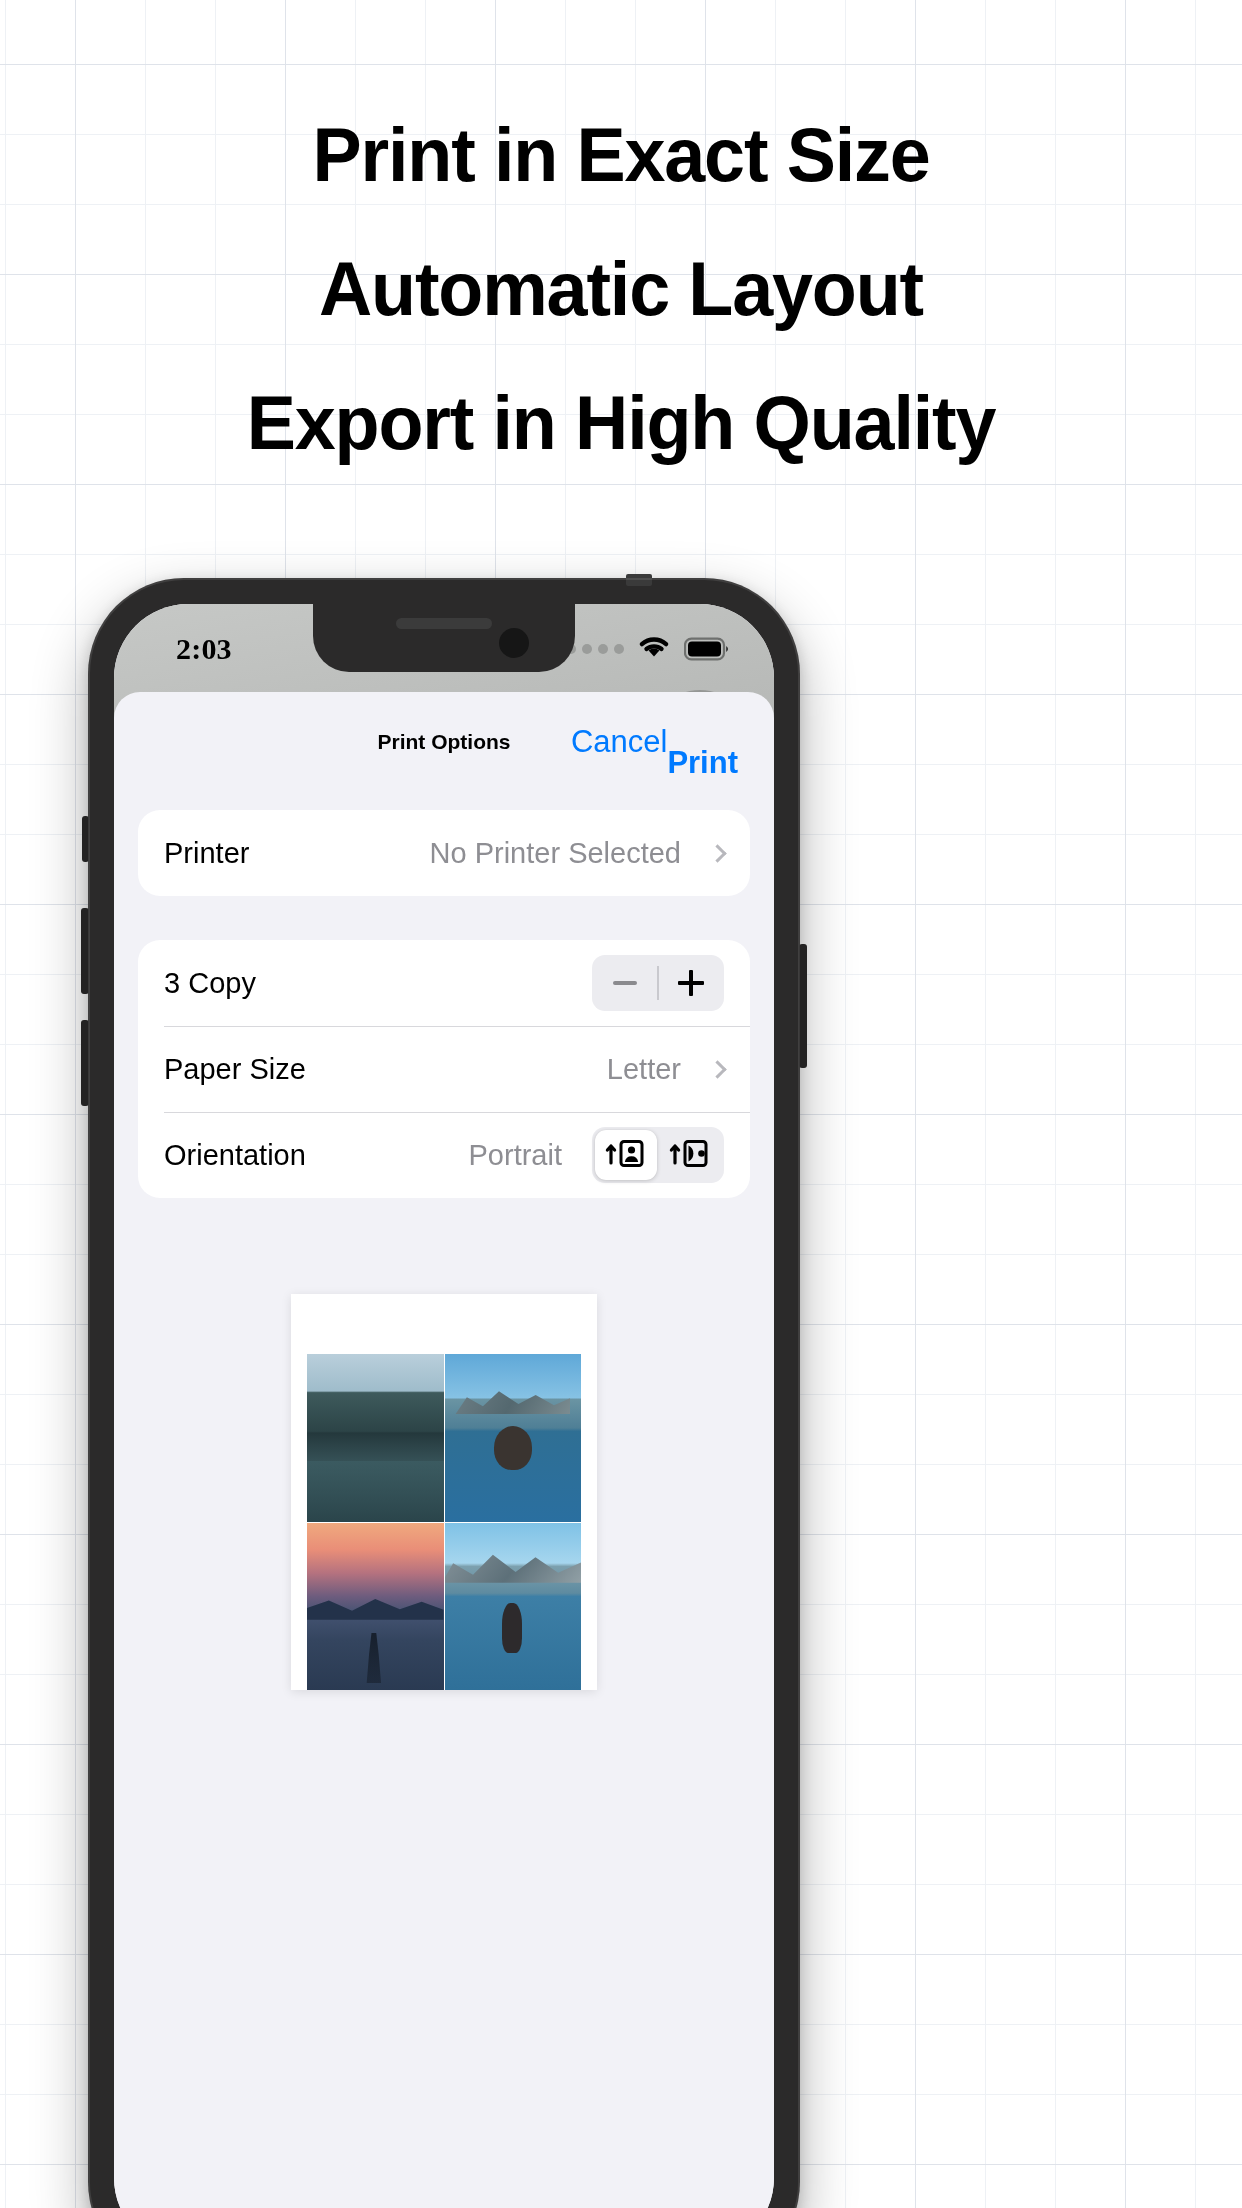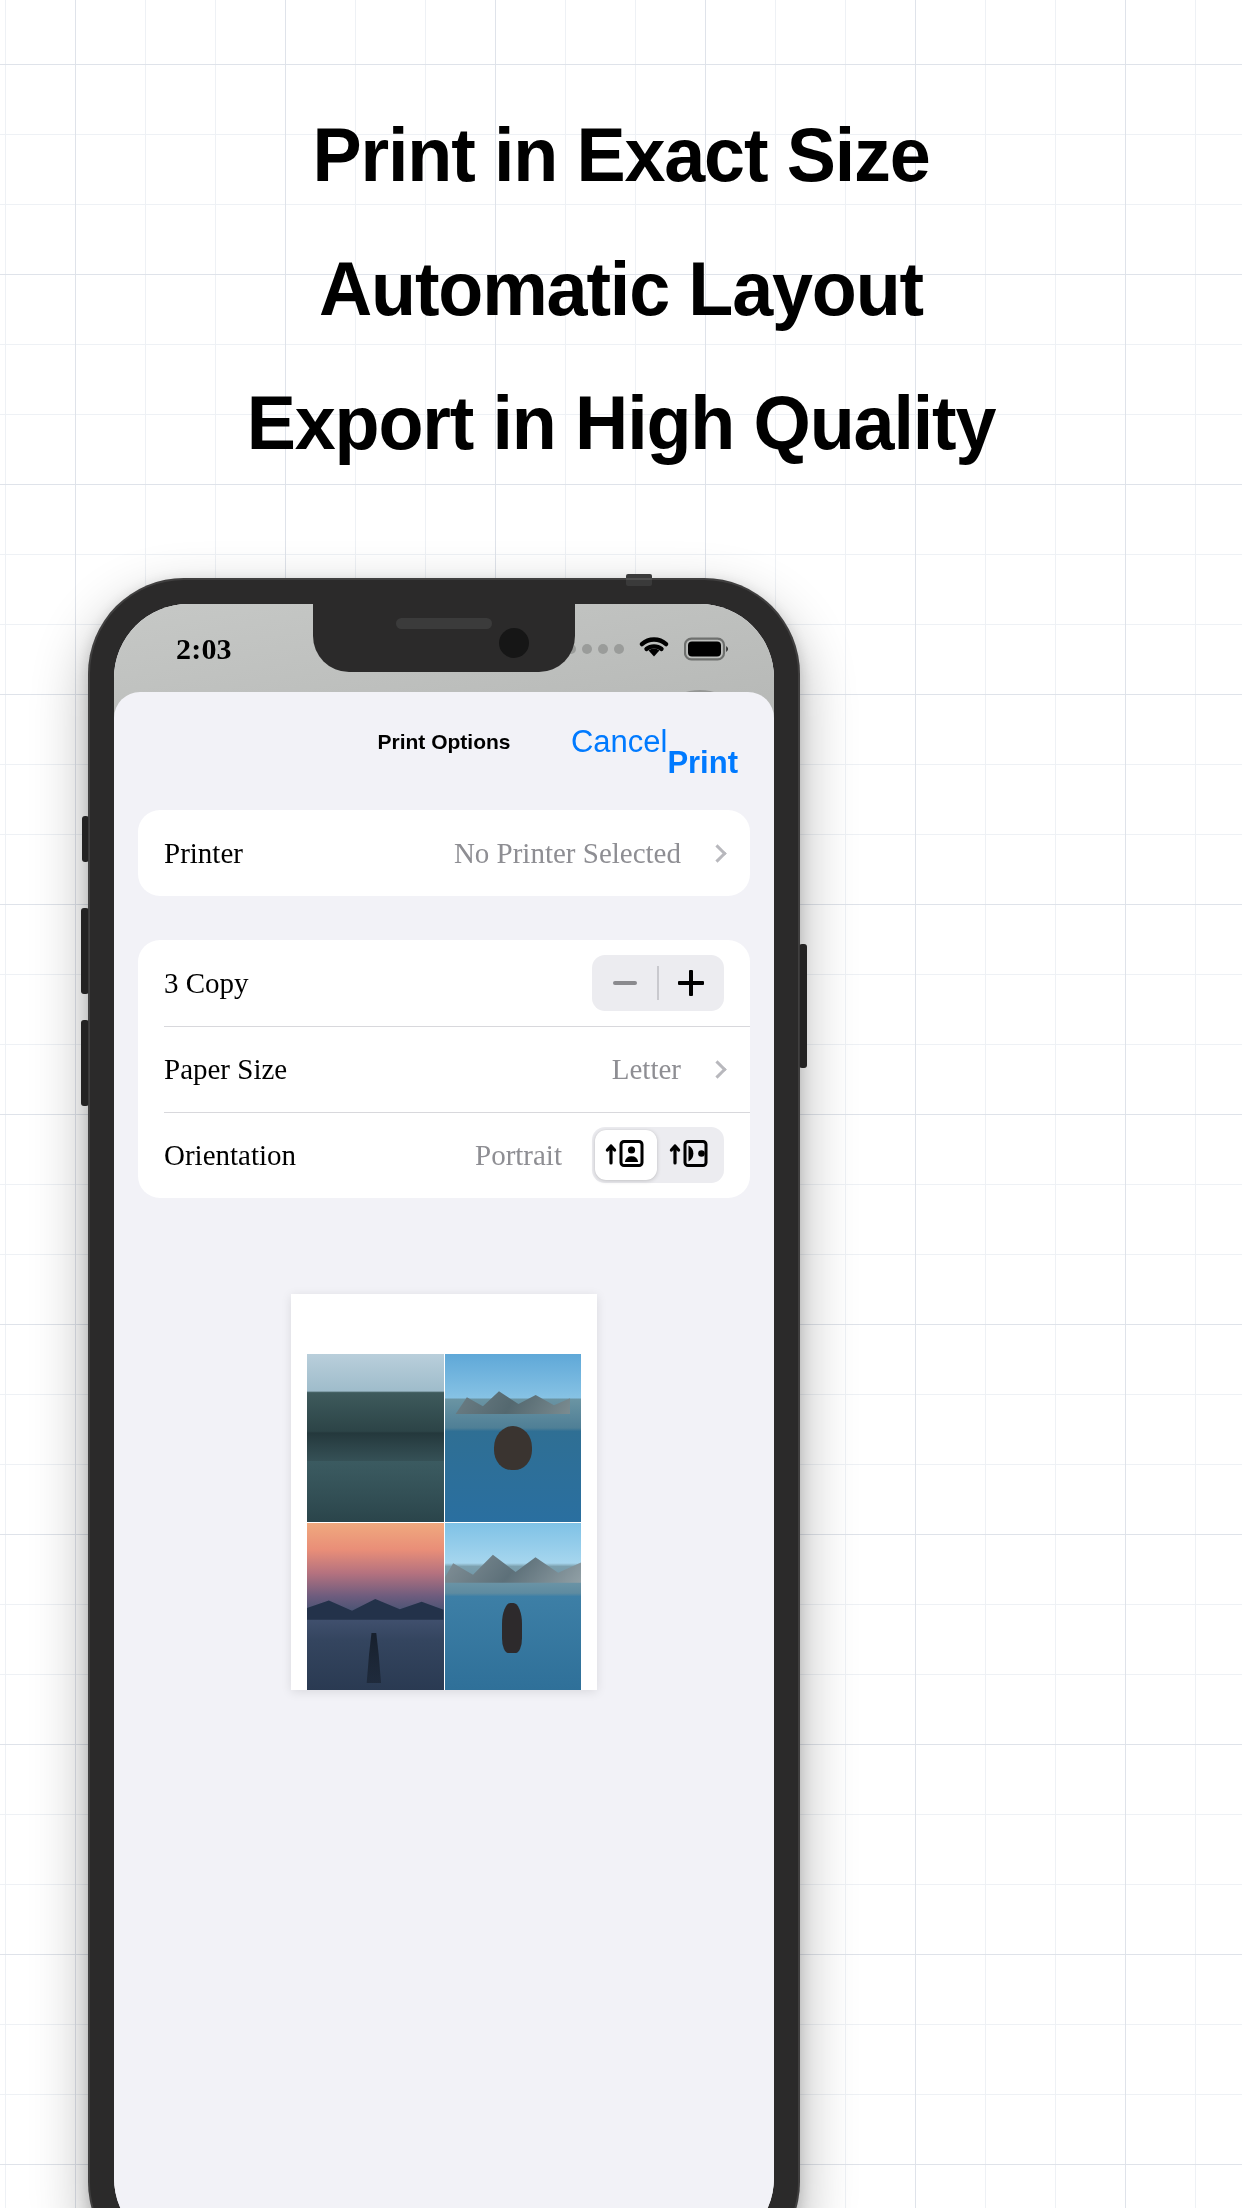--- a/index.html
+++ b/index.html
@@ -150,21 +150,20 @@
     overflow:hidden;
   }
   #card-printer { margin-top:18px; }
   #card-settings { margin-top:44px; }
 
   .row {
     display:flex; align-items:center; justify-content:space-between;
     height:86px;
     padding:0 26px;
     position:relative;
-    font-family:Liberation Serif, serif;
   }
   .row + .row::before {
     content:""; position:absolute; left:26px; right:0; top:0;
     height:1px; background:#d8d8dc;
   }
   .row-label { font-size:29px; color:#000; }
   .row-right { display:flex; align-items:center; gap:30px; }
   .row-value { font-size:29px; color:#8e8e93; }
   .chevron {
     width:13px; height:13px;

